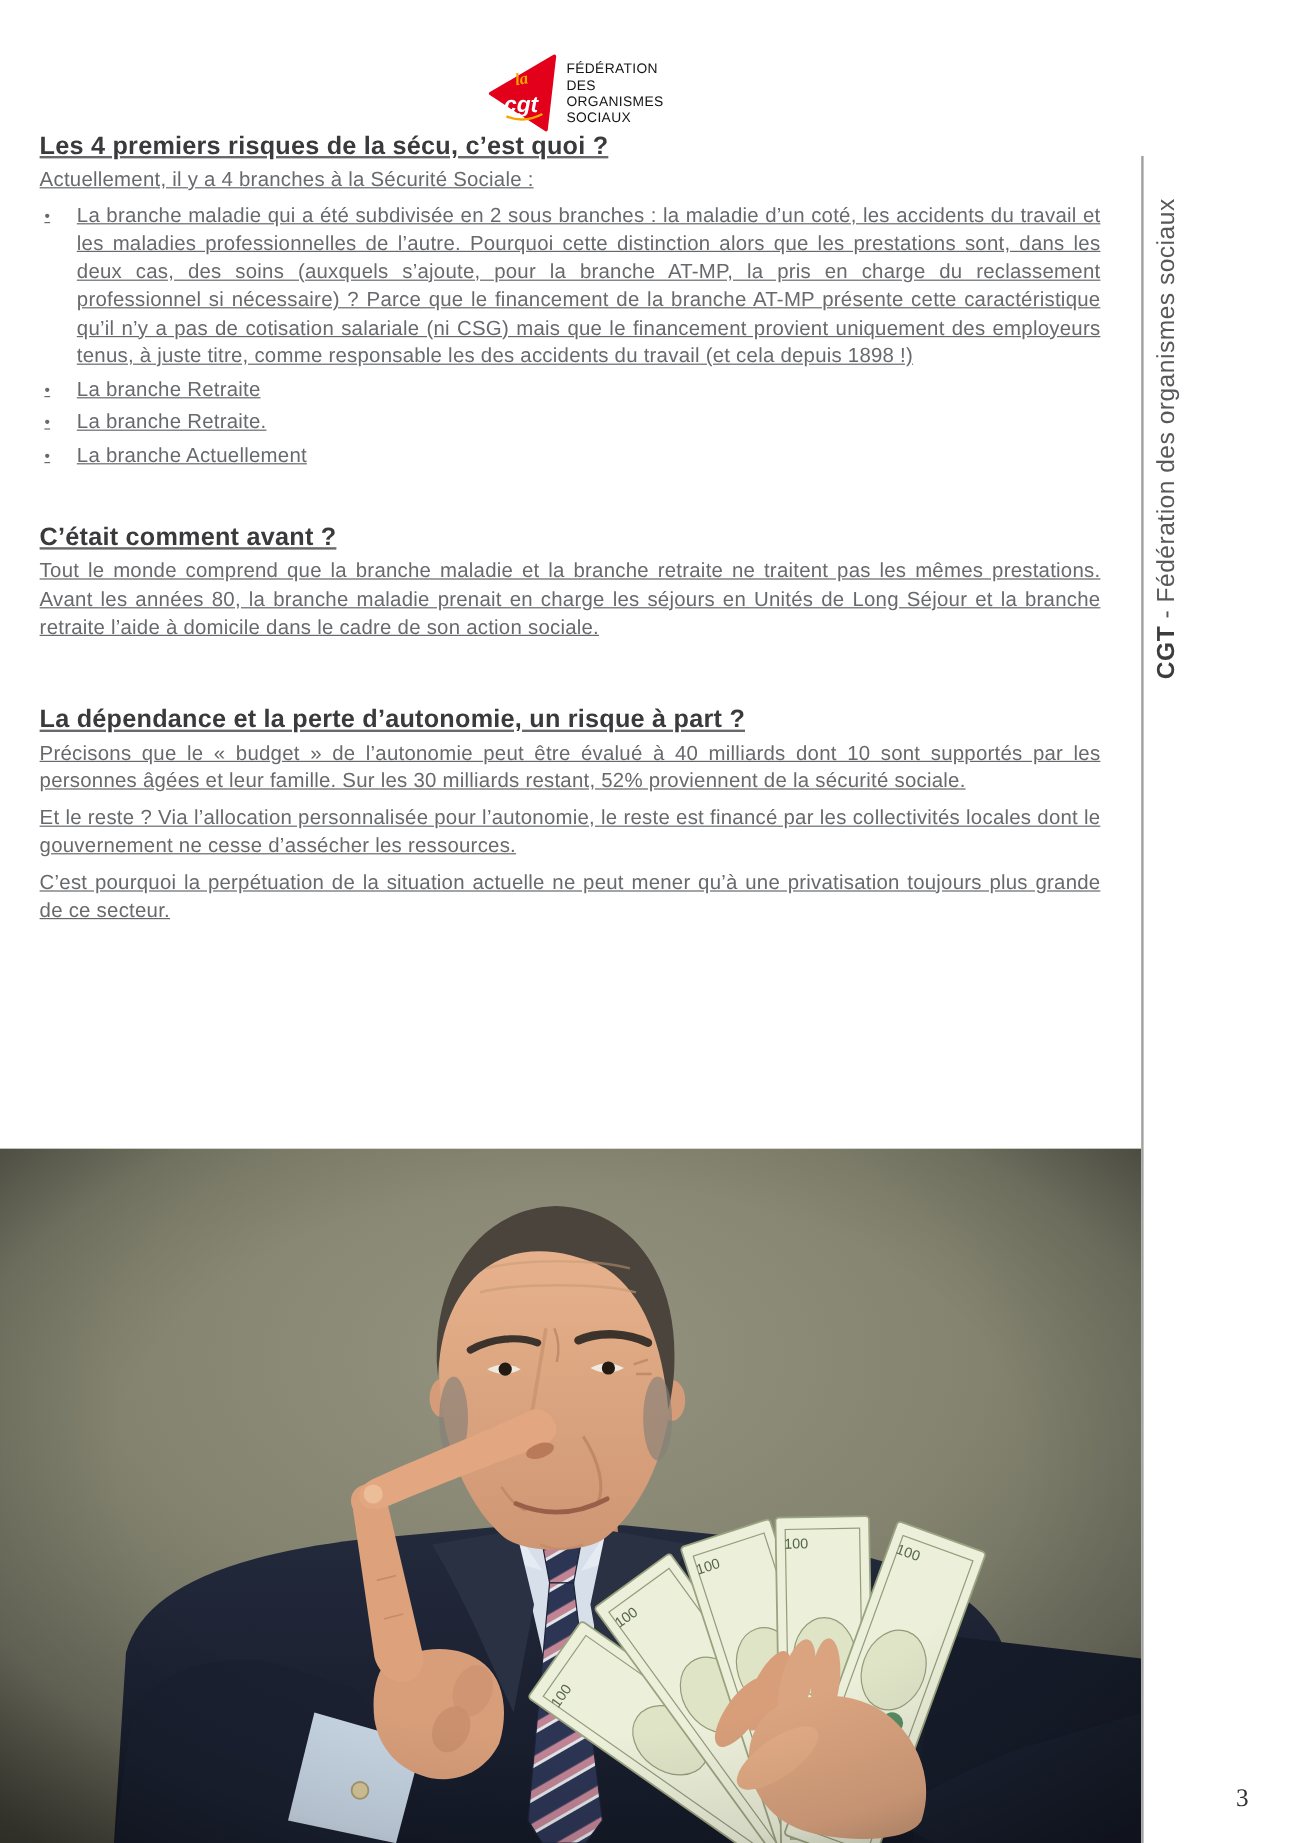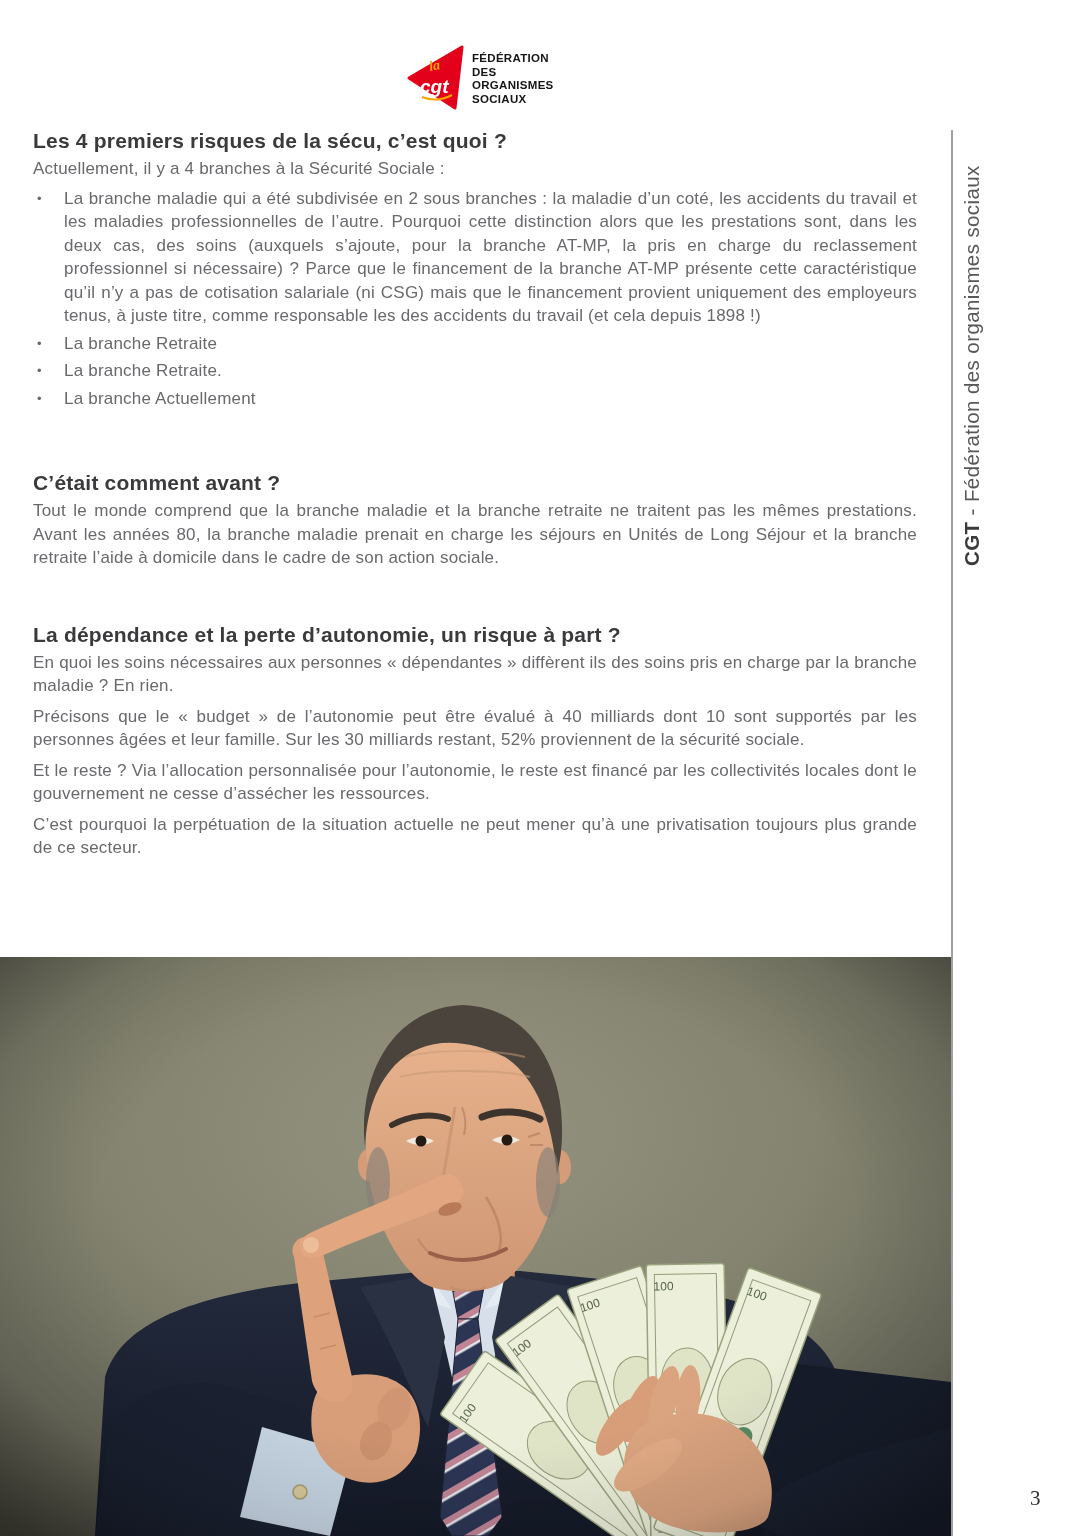--- a/index.html
+++ b/index.html
@@ -2,27 +2,27 @@
 <html lang="fr"><head>
 <meta charset="utf-8">
 <style>
   html,body{margin:0;padding:0;background:#ffffff;}
   .page{
     position:relative;width:1086px;height:1536px;background:#ffffff;overflow:hidden;
     font-family:"Liberation Sans",sans-serif;
   }
   
   .logo{position:absolute;left:407px;top:42px;display:flex;}
-  .logo-text{margin:10px 0 12px 8px;font-size:11.5px;line-height:13.5px;font-weight:bold;
+  .logo-text{margin:10px 0 12px 8px;font-size:11.5px;line-height:13.5px;font-weight:normal;
     color:#151515;letter-spacing:0.3px;}
   
-  .text-col{position:absolute;left:33px;top:128px;width:884px;color:#68696c;
-    font-size:17px;line-height:23.5px;letter-spacing:0.2px;}
+  .text-col{position:absolute;left:33px;top:109px;width:884px;color:#68696c;
+    font-size:17px;line-height:23.5px;letter-spacing:0.2px;text-decoration:underline;}
   .sec-heading{font-size:21px;line-height:26px;font-weight:bold;color:#3a3a3c;margin:0;}
-  .h-s2{margin-top:60px;}
+  .h-s2{margin-top:44px;}
   .h-s3{margin-top:52px;}
   .para{margin:3px 0 0;text-align:justify;}
   .para+.para{margin-top:7px;}
   .intro{margin:3px 0 6px;}
   .bullets{margin:0;}
   .bullet-item{display:flex;margin:0 0 4px;}
   .bullet-dot{flex:0 0 31px;width:31px;font-size:13px;line-height:23.5px;padding-left:4px;box-sizing:border-box;}
   .bullet-text{flex:1;text-align:justify;}
   
   .side-rule{position:absolute;left:951px;top:130px;width:2px;height:1406px;background:#a0a0a0;}
@@ -77,21 +77,20 @@
       <div class="bullet-item">
         <span class="bullet-dot">•</span>
         <div class="bullet-text">La branche Actuellement</div>
       </div>
     </div>
 
     <h2 class="sec-heading h-s2">C’était comment avant ?</h2>
     <p class="para">Tout le monde comprend que la branche maladie et la branche retraite ne traitent pas les mêmes prestations. Avant les années 80, la branche maladie prenait en charge les séjours en Unités de Long Séjour et la branche retraite l’aide à domicile dans le cadre de son action sociale.</p>
 
     <h2 class="sec-heading h-s3">La dépendance et la perte d’autonomie, un risque à part ?</h2>
-    <p class="para">En quoi les soins nécessaires aux personnes « dépendantes » diffèrent ils des soins pris en charge par la branche maladie ? En rien.</p>
     <p class="para">Précisons que le « budget » de l’autonomie peut être évalué à 40 milliards dont 10 sont supportés par les personnes âgées et leur famille. Sur les 30 milliards restant, 52% proviennent de la sécurité sociale.</p>
     <p class="para">Et le reste ? Via l’allocation personnalisée pour l’autonomie, le reste est financé par les collectivités locales dont le gouvernement ne cesse d’assécher les ressources.</p>
     <p class="para">C’est pourquoi la perpétuation de la situation actuelle ne peut mener qu’à une privatisation toujours plus grande de ce secteur.</p>
   </div>
 
   <svg class="photo" viewBox="0 0 951 579" preserveAspectRatio="none">
     <defs>
       <radialGradient id="bgGrad" cx="48%" cy="30%" r="85%">
         <stop offset="0%" stop-color="#94937f"></stop>
         <stop offset="45%" stop-color="#83836f"></stop>

